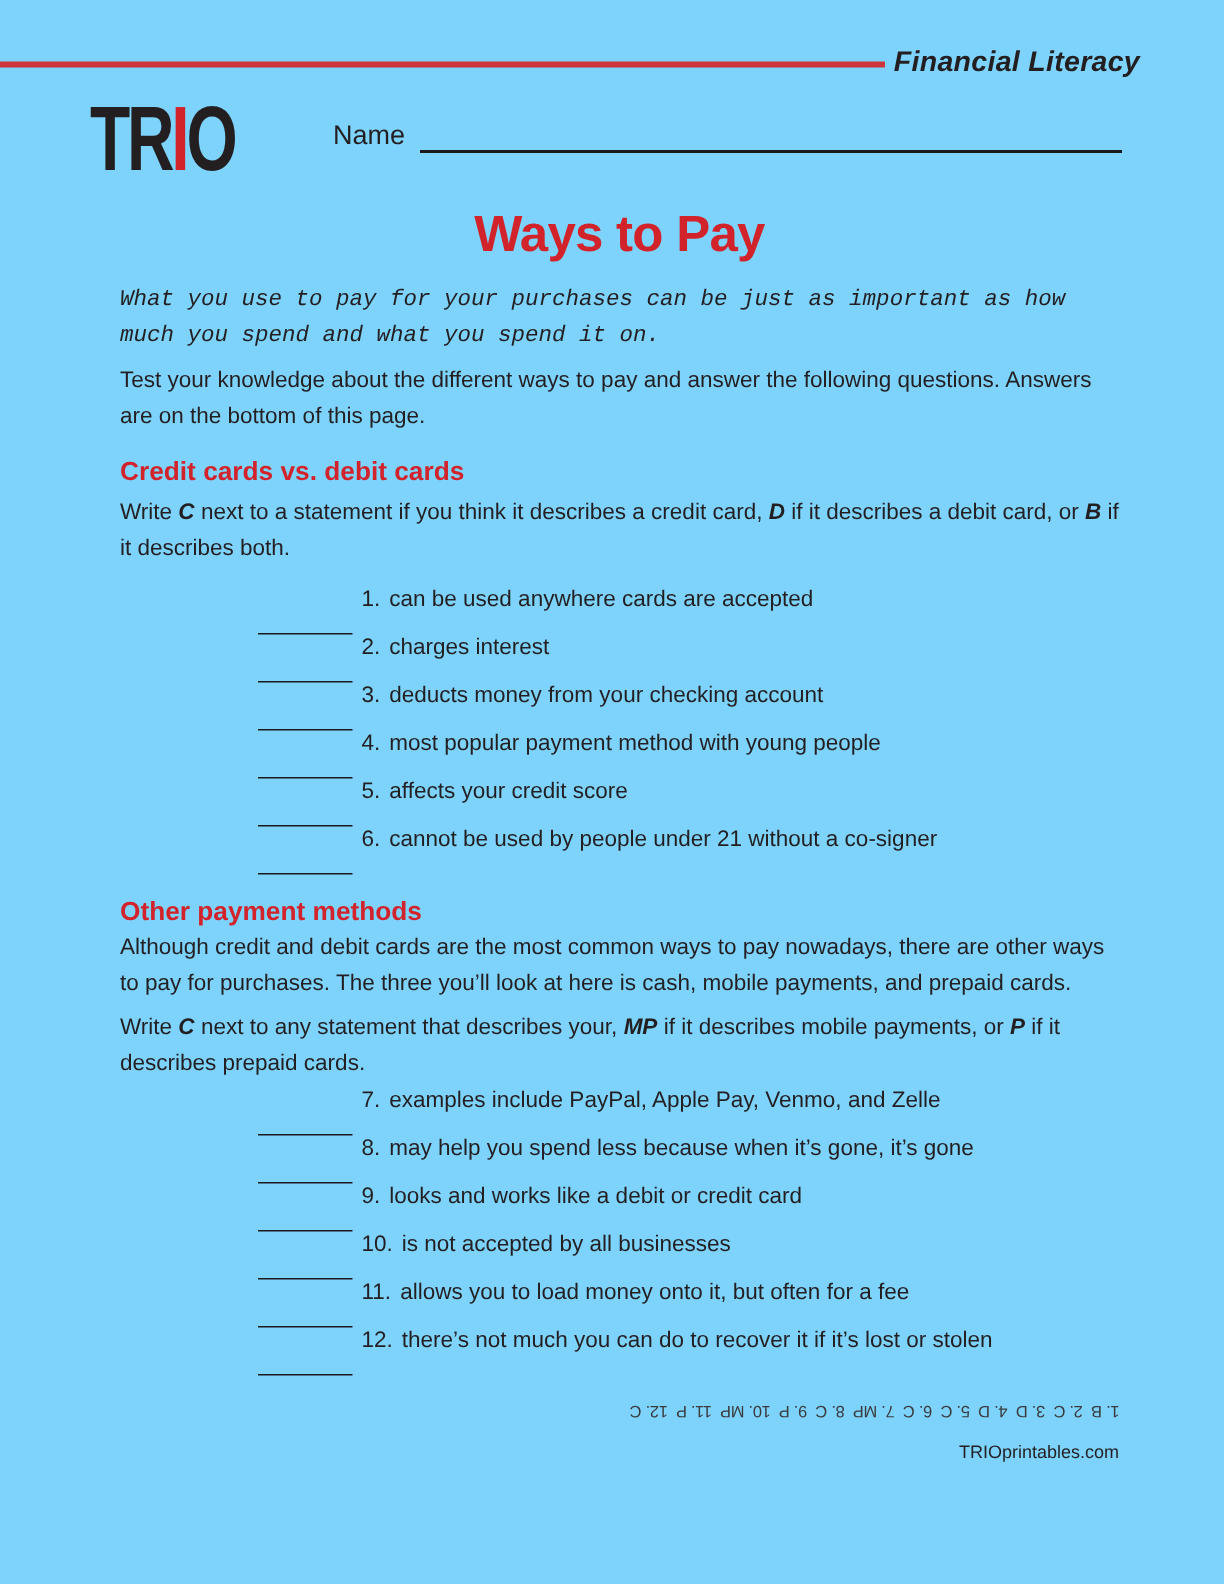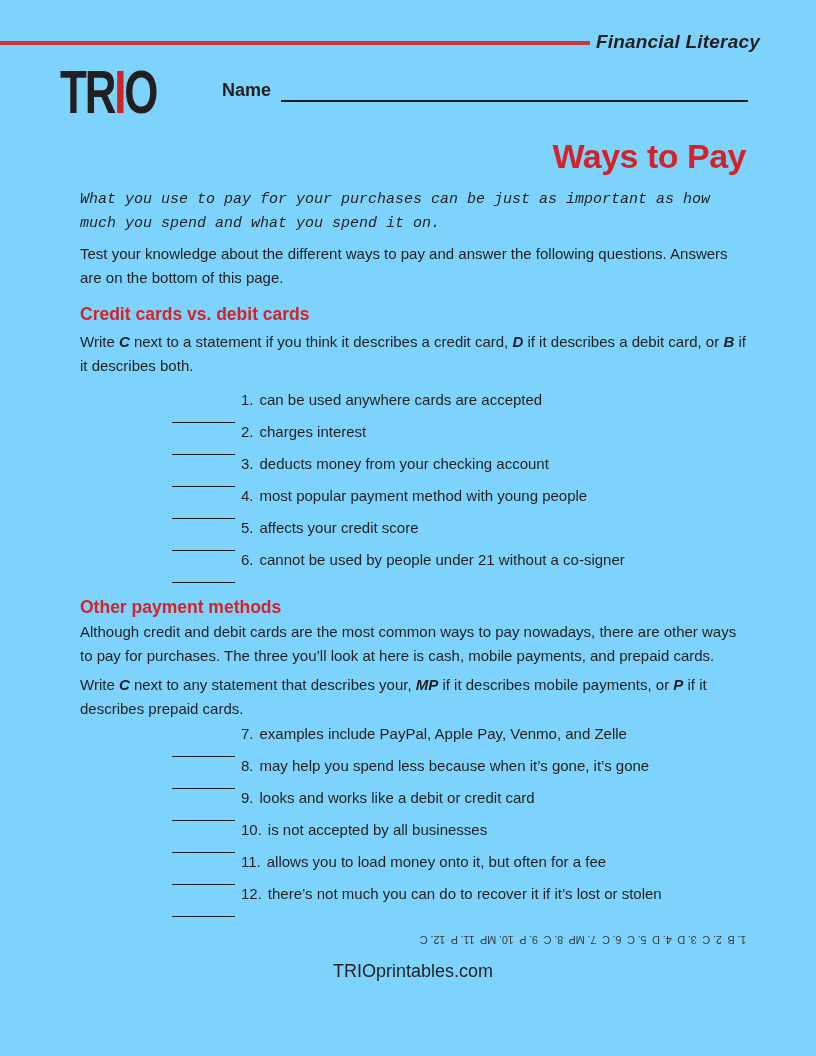--- a/index.html
+++ b/index.html
@@ -44,39 +44,39 @@
   }
   .logo .logo-i { color: var(--accent_red, #D2232A); }
   .name-row {
     position: absolute;
     top: 80px; left: 222px; right: 68px;
     display: flex;
     align-items: flex-end;
   }
   .name-label {
     font-size: 18px;
-    font-weight: bold;
+    font-weight: normal;
     padding-bottom: 1px;
     margin-right: 10px;
   }
   .name-line {
     flex: 1;
     border-bottom: 2px solid #1a1a1a;
     height: 22px;
   }
 
   
   .content {
     position: absolute;
     top: 130px; left: 80px;
     width: 666px;
   }
   .page-title {
     margin-top: 4px;
-    text-align: right;
+    text-align: center;
     color: var(--accent_red, #D2232A);
     font-size: 34px;
     font-weight: bold;
     line-height: 44px;
     letter-spacing: -0.5px;
   }
   p { font-size: 15px; line-height: 24px; }
   .lead-italic { margin-top: 10px; font-style: italic; font-family: Liberation Mono, monospace; }
   .intro-body { margin-top: 6px; }
   h2.section-heading {
@@ -117,22 +117,22 @@
   .answer-key {
     display: inline-block;
     transform: rotate(180deg);
     font-size: 11px;
     letter-spacing: -0.2px;
     white-space: pre;
     color: #3a3a3a;
   }
   .footer {
     margin-top: 13px;
-    text-align: center;
-    font-size: 18px;
+    text-align: right;
+    font-size: 12px;
   }
 </style>
 </head>
 <body>
 
 <div class="page">
 
   <div class="header-rule"></div>
   <div class="subject-label">Financial Literacy</div>
 

